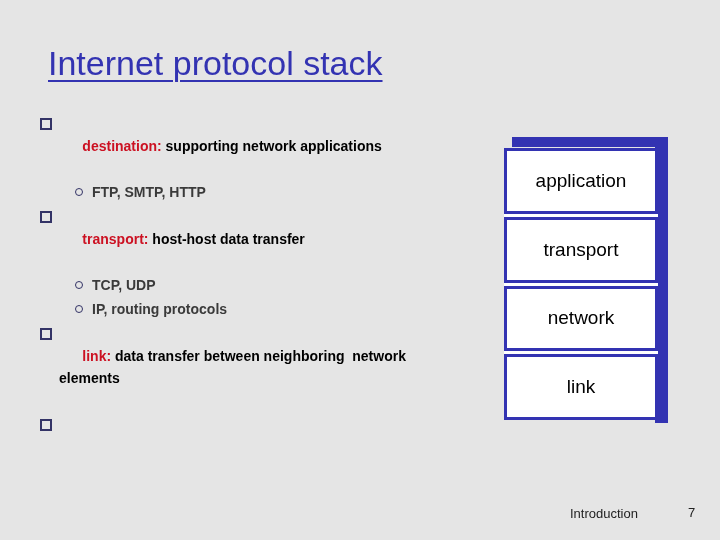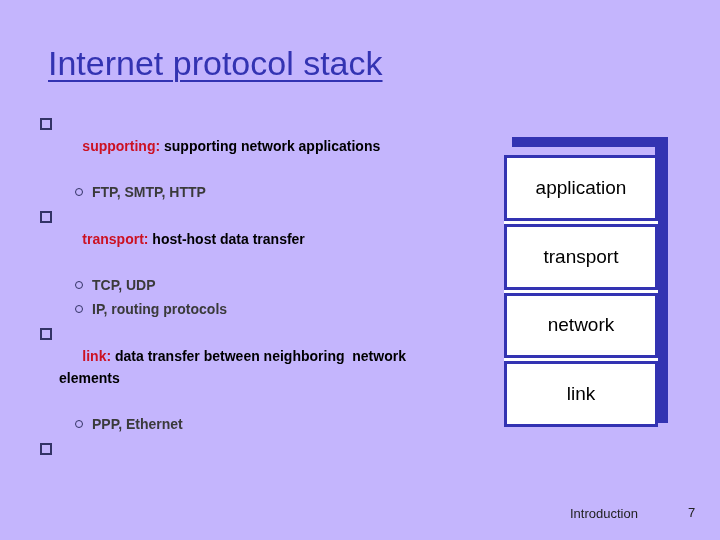--- a/index.html
+++ b/index.html
@@ -1,17 +1,17 @@
 <!DOCTYPE html>
 <html><head>
 <meta charset="utf-8">
 <style>
   html,body{margin:0;padding:0;background:#888;}
   .slide{
-    position:relative;width:720px;height:540px;background:#c4b5fd;
+    position:relative;width:720px;height:540px;background:#e5e5e5;
     font-family:"Liberation Sans",sans-serif;overflow:hidden;margin:0 auto;
   }
   
   .title{
     position:absolute;left:48px;top:44px;
     font-size:34px;font-weight:400;color:#3333B2;
     text-decoration:underline;text-decoration-thickness:2px;text-underline-offset:5px;
     letter-spacing:0px;white-space:nowrap;
   }
   
@@ -31,21 +31,21 @@
     font-size:14px;font-weight:700;color:#3A3A3A;line-height:20px;
   }
   .cir{
     position:absolute;left:35px;top:6px;width:6px;height:6px;
     border:1.5px solid #333366;border-radius:50%;display:block;
   }
   
   .shadow-top{position:absolute;left:512px;top:137px;width:156px;height:10px;background:#3333B2;}
   .shadow-right{position:absolute;left:655px;top:137px;width:13px;height:286px;background:#3333B2;}
   .stack-boxes{
-    position:absolute;left:504px;top:155px;width:154px;height:272px;
+    position:absolute;left:504px;top:148px;width:154px;height:272px;
     display:flex;flex-direction:column;gap:3px;background:#fff;
   }
   .layer-box{
     flex:1;background:#fff;border:3px solid #3333B2;box-sizing:border-box;
     display:flex;align-items:center;justify-content:center;
     font-size:19px;color:#000;font-weight:400;
   }
   
   .footer-label{position:absolute;left:570px;top:506px;font-size:13px;color:#222;}
   .footer-page{position:absolute;left:688px;top:505px;font-size:13px;color:#222;}
@@ -53,42 +53,39 @@
 </head>
 <body>
 
 <div class="slide">
 
   <div class="title">Internet protocol stack</div>
 
   <div class="content">
 
     <div class="bullet">
-      <span class="sq"></span><span class="term">supporting:</span><span class="desc"> supporting network applications</span>
+      <span class="sq"></span><span class="term">destination:</span><span class="desc"> supporting network applications</span>
     </div>
     <div class="sub">
       <span class="cir"></span><span>FTP, SMTP, HTTP</span>
     </div>
 
     <div class="bullet">
       <span class="sq"></span><span class="term">transport:</span><span class="desc"> host-host data transfer</span>
     </div>
     <div class="sub">
       <span class="cir"></span><span>TCP, UDP</span>
     </div>
 
     <div class="sub">
       <span class="cir"></span><span>IP, routing protocols</span>
     </div>
 
     <div class="bullet">
       <span class="sq"></span><span class="term">link:</span><span class="desc"> data transfer between neighboring  network elements</span>
-    </div>
-    <div class="sub">
-      <span class="cir"></span><span>PPP, Ethernet</span>
     </div>
 
     <div class="bullet">
       <span class="sq"></span>
     </div>
 
   </div>
 
   <div>
     <div class="shadow-top"></div>

